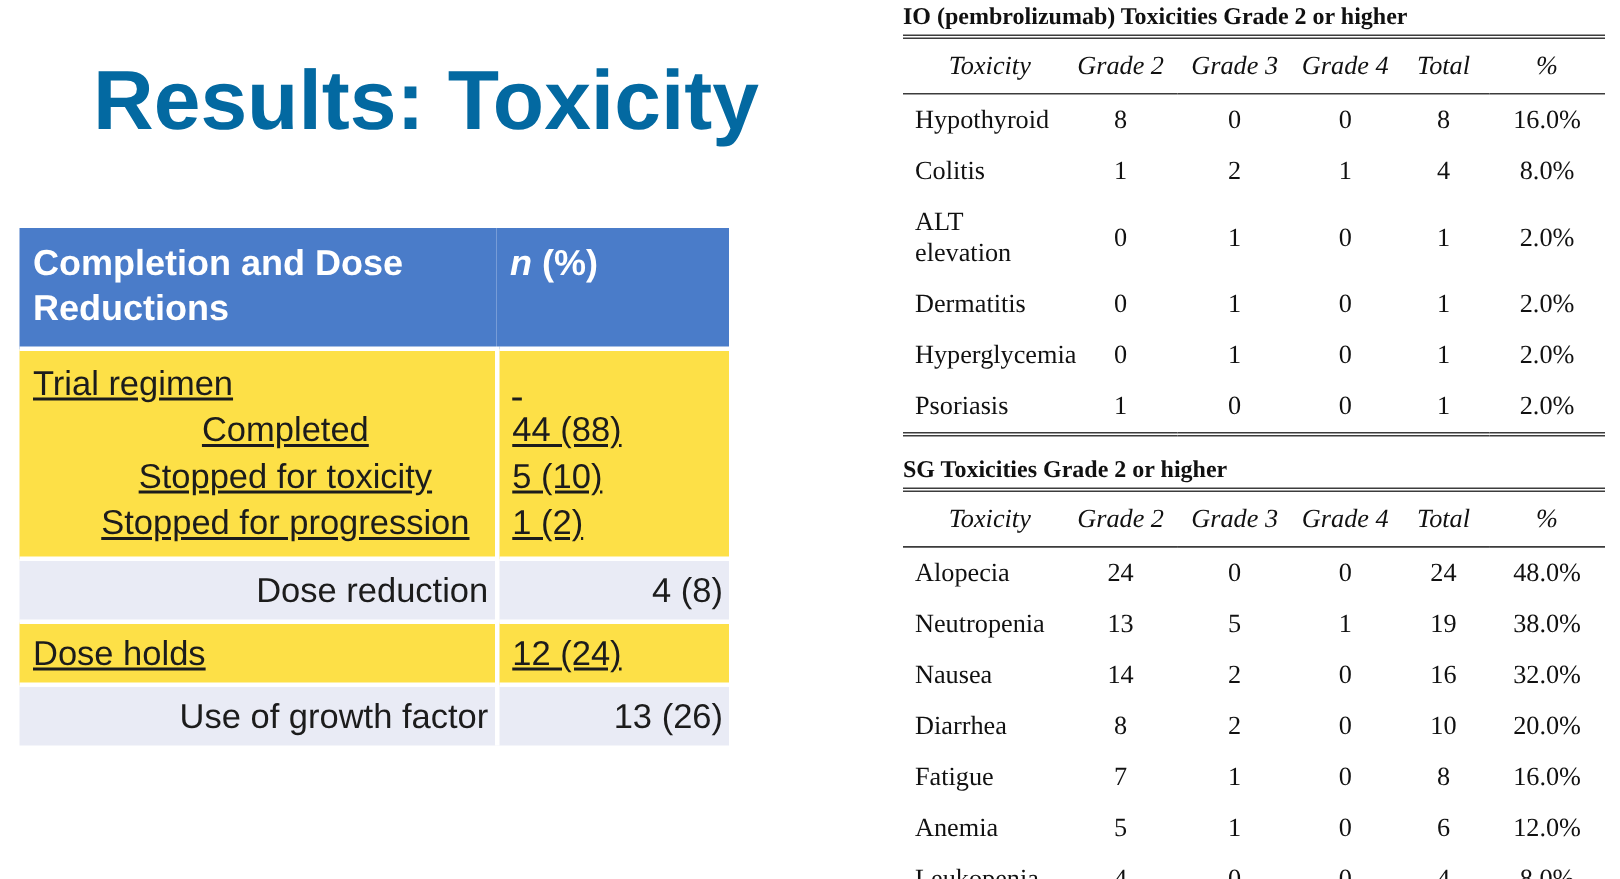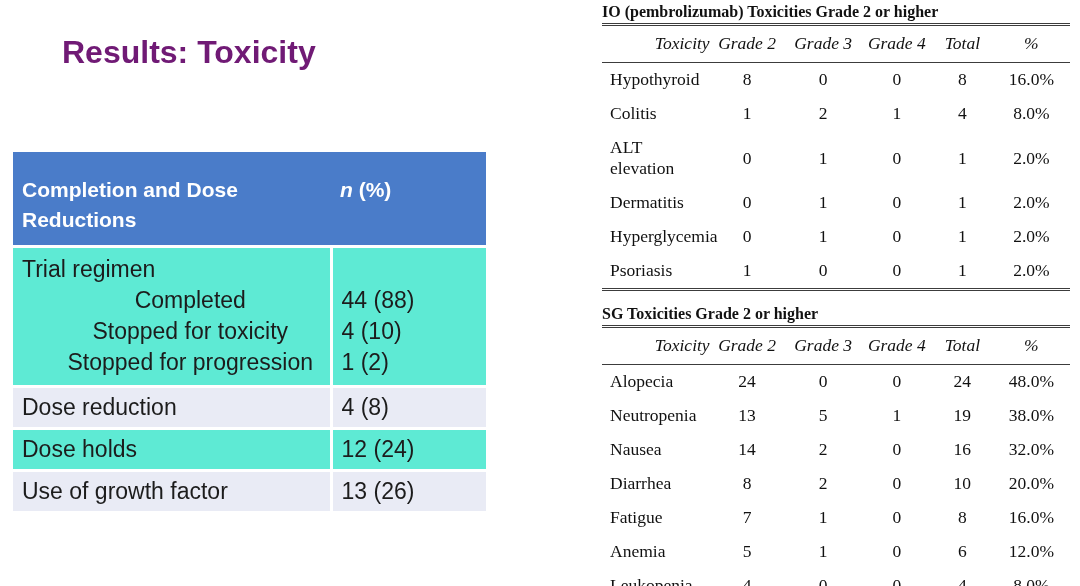--- a/index.html
+++ b/index.html
@@ -5,48 +5,48 @@
   html, body { margin: 0; padding: 0; background: #ffffff; }
   body {
     width: 1080px; height: 586px;
     position: relative; overflow: hidden;
     font-family: "Liberation Sans", sans-serif;
   }
 
   
   .slide-title {
     position: absolute; left: 62px; top: 34px;
-    font-size: 32px; font-weight: bold; letter-spacing: 0;
-    color: #701a75;
+    font-size: 56px; font-weight: bold; letter-spacing: 0;
+    color: #0369a1;
   }
 
   
   .comp-table {
     position: absolute; left: 13px; top: 152px;
     width: 473px; border-collapse: collapse;
     font-size: 23px; color: #1c1c1c;
     table-layout: fixed;
   }
   .comp-table col.c1 { width: 318px; }
   .comp-table col.c2 { width: 155px; }
   .comp-table th, .comp-table td {
     vertical-align: top; text-align: left; font-weight: normal;
     padding: 6px 4px 7px 9px;
   }
   .comp-table thead th {
     background: #4a7cc9; color: #ffffff; font-weight: bold;
-    font-size: 21px; line-height: 30px;
-    padding-top: 23px; padding-bottom: 10px;
+    font-size: 24px; line-height: 30px;
+    padding-top: 9px; padding-bottom: 10px;
     height: 44px;
   }
   .comp-table thead th .n-ital { font-style: italic; }
   .comp-table td { border-top: 3px solid #ffffff; }
   .comp-table td.val { border-left: 3px solid #ffffff; }
-  .comp-table tr.band-dark td { background: #5eead4; }
-  .comp-table tr.band-light td { background: #e9ebf5; }
+  .comp-table tr.band-dark td { background: #fde047; text-decoration: underline; }
+  .comp-table tr.band-light td { background: #e9ebf5; text-align: right; }
   .comp-table .line { line-height: 31px; }
   .comp-table .indent { padding-left: 33px; text-align: center; }
   .comp-table .blank-line { line-height: 31px; }
   .comp-table tr.single td { line-height: 26px; }
 
   
   .right-col {
     position: absolute; left: 602px; top: 2px; width: 468px;
     font-family: "Liberation Serif", serif; color: #111111;
   }
@@ -63,21 +63,21 @@
   .acad col.g2 { width: 16%; }
   .acad col.g3 { width: 16.5%; }
   .acad col.g4 { width: 15%; }
   .acad col.tt { width: 13%; }
   .acad col.pc { width: 16.5%; }
   .acad th {
     font-style: italic; font-weight: normal; text-align: center;
     padding: 7px 0 8px 0;
     border-bottom: 1px solid #3c3c3c;
   }
-  .acad th:first-child { text-align: right; padding-left: 8px; margin-top: 37px; }
+  .acad th:first-child { text-align: center; padding-left: 8px; margin-top: 37px; }
   .acad td {
     text-align: center; padding: 6px 0 7px 0;
   }
   .acad td:first-child { text-align: left; padding-left: 8px; }
   .acad.io { border-bottom: 3px double #3c3c3c; }
   .sg-section { margin-top: 13px; }
 </style>
 </head>
 <body>
 
@@ -101,21 +101,21 @@
     <tr class="band-dark">
       <td>
         <div class="line">Trial regimen</div>
         <div class="line indent">Completed</div>
         <div class="line indent">Stopped for toxicity</div>
         <div class="line indent">Stopped for progression</div>
       </td>
       <td class="val">
         <div class="blank-line">&nbsp;</div>
         <div class="line">44 (88)</div>
-        <div class="line">4 (10)</div>
+        <div class="line">5 (10)</div>
         <div class="line">1 (2)</div>
       </td>
     </tr>
     <tr class="band-light single">
       <td>Dose reduction</td>
       <td class="val">4 (8)</td>
     </tr>
     <tr class="band-dark single">
       <td>Dose holds</td>
       <td class="val">12 (24)</td>

